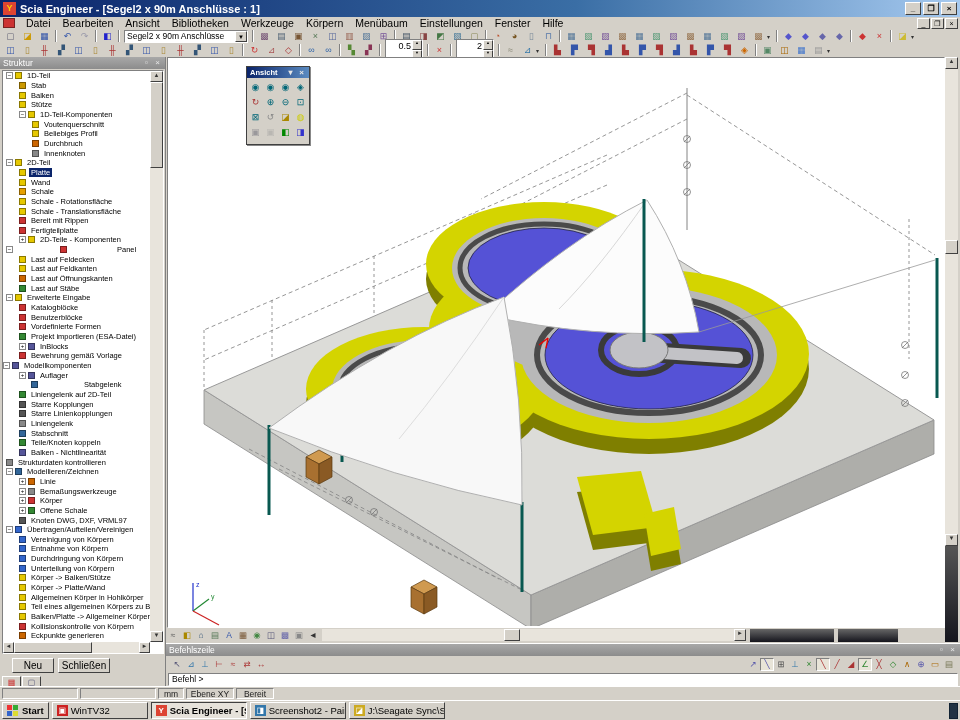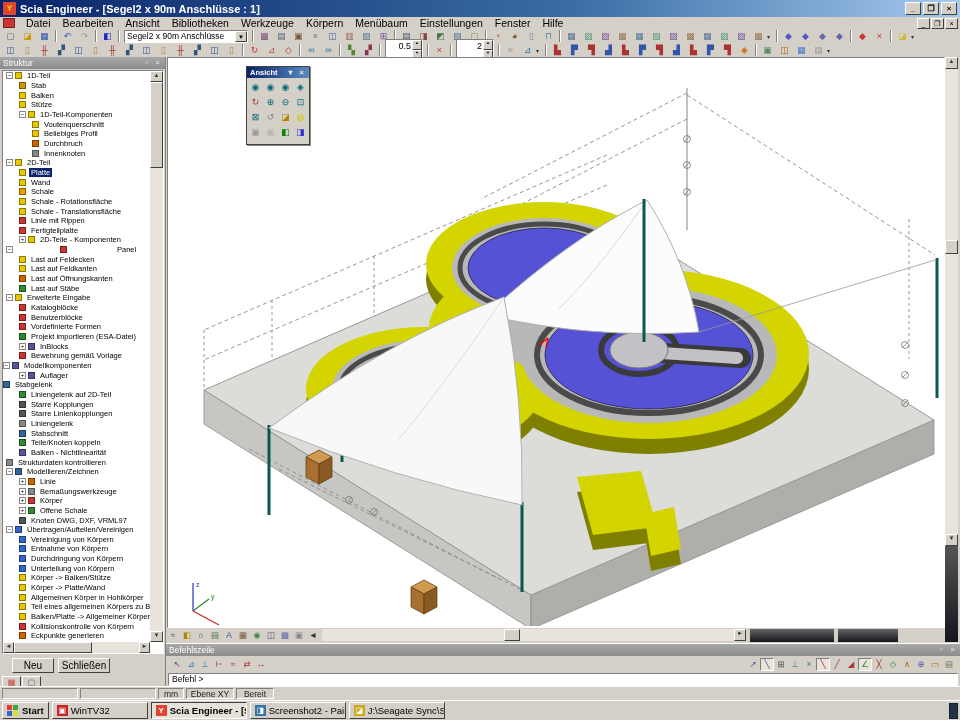--- a/index.html
+++ b/index.html
@@ -364,21 +364,21 @@
         <div class="trow" style="padding-left: 16px;">
           <span class="ticon" style="background: rgb(230, 200, 0);"></span>
           <span class="tlabel">Schale - Rotationsfläche</span>
         </div>
         <div class="trow" style="padding-left: 16px;">
           <span class="ticon" style="background: rgb(230, 200, 0);"></span>
           <span class="tlabel">Schale - Translationsfläche</span>
         </div>
         <div class="trow" style="padding-left: 16px;">
           <span class="ticon" style="background: rgb(204, 51, 51);"></span>
-          <span class="tlabel">Linie mit Rippen</span>
+          <span class="tlabel">Bereit mit Rippen</span>
         </div>
         <div class="trow" style="padding-left: 16px;">
           <span class="ticon" style="background: rgb(204, 51, 51);"></span>
           <span class="tlabel">Fertigteilplatte</span>
         </div>
         <div class="trow" style="padding-left: 16px;">
           <span class="texp">+</span>
           <span class="ticon" style="background: rgb(230, 200, 0);"></span>
           <span class="tlabel">2D-Teile - Komponenten</span>
         </div>
@@ -436,21 +436,21 @@
         <div class="trow" style="padding-left: 0;">
           <span class="texp">−</span>
           <span class="ticon" style="background: rgb(85, 85, 153);"></span>
           <span class="tlabel">Modellkomponenten</span>
         </div>
         <div class="trow" style="padding-left: 16px;">
           <span class="texp">+</span>
           <span class="ticon" style="background: rgb(85, 85, 153);"></span>
           <span class="tlabel">Auflager</span>
         </div>
-        <div class="trow" style="padding-left: 0;">
+        <div class="trow" style="padding-left: 28px; gap: 41px;">
           <span class="ticon" style="background: rgb(51, 102, 153);"></span>
           <span class="tlabel">Stabgelenk</span>
         </div>
         <div class="trow" style="padding-left: 16px;">
           <span class="ticon" style="background: rgb(51, 136, 51);"></span>
           <span class="tlabel">Liniengelenk auf 2D-Teil</span>
         </div>
         <div class="trow" style="padding-left: 16px;">
           <span class="ticon" style="background: rgb(85, 85, 85);"></span>
           <span class="tlabel">Starre Kopplungen</span>

